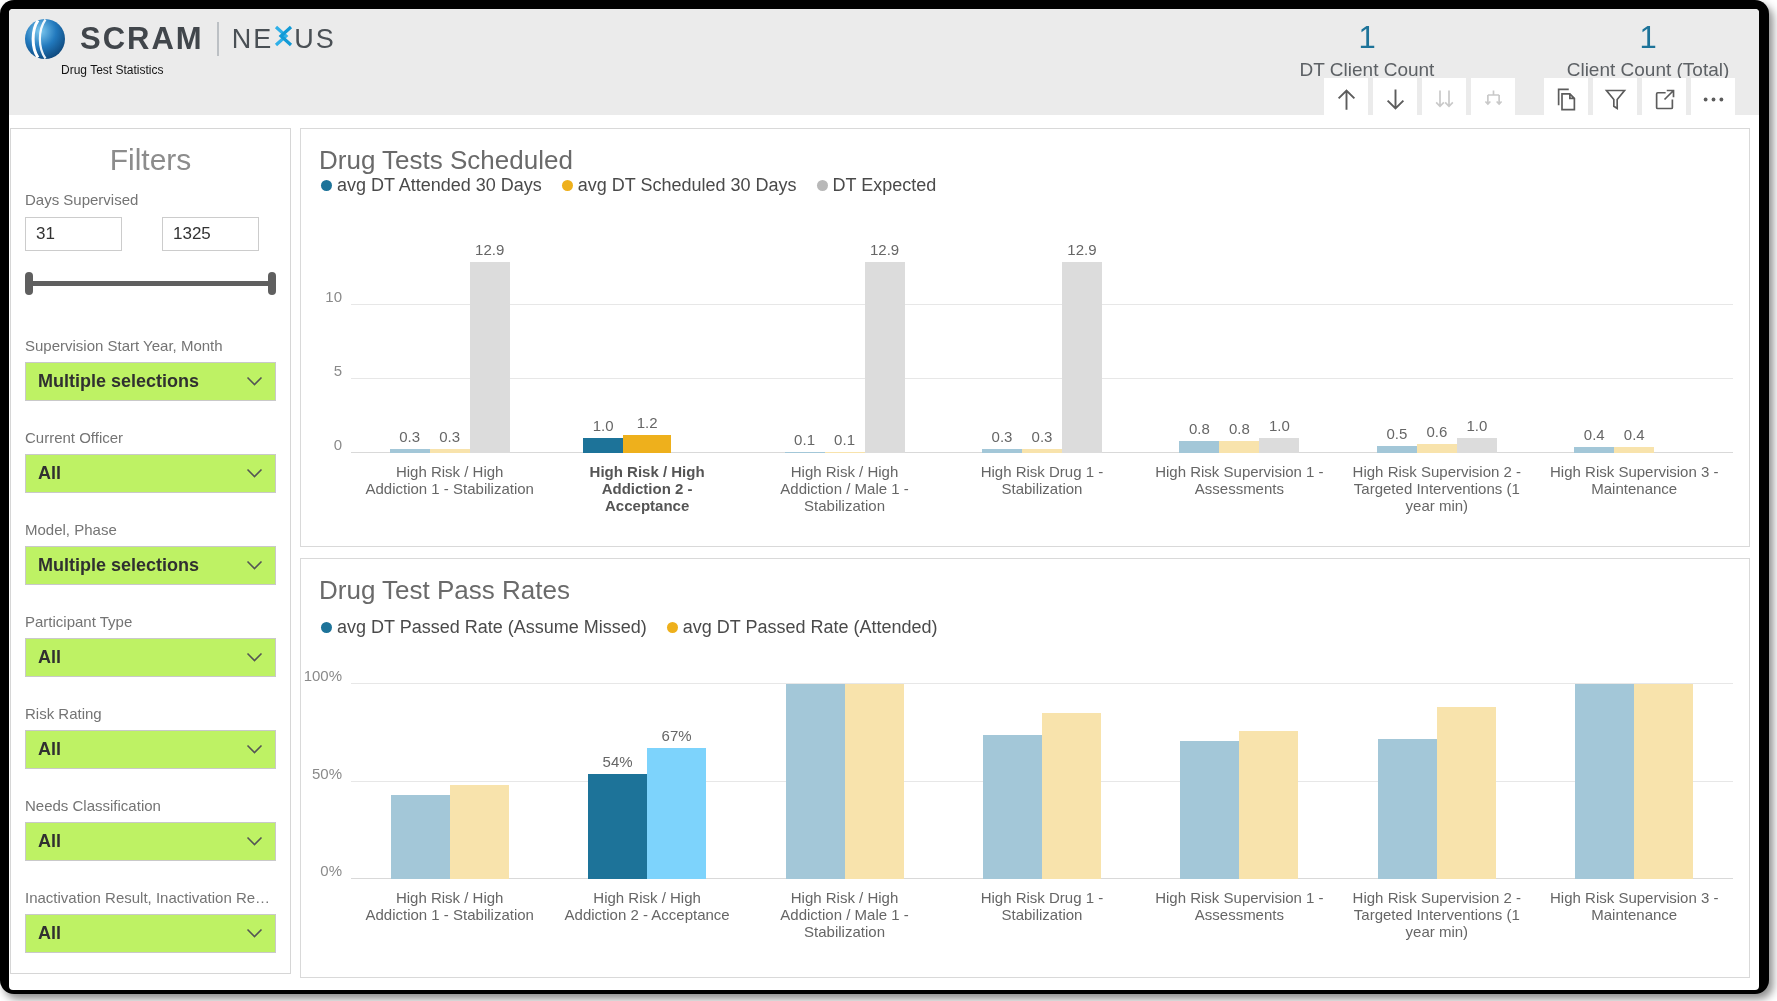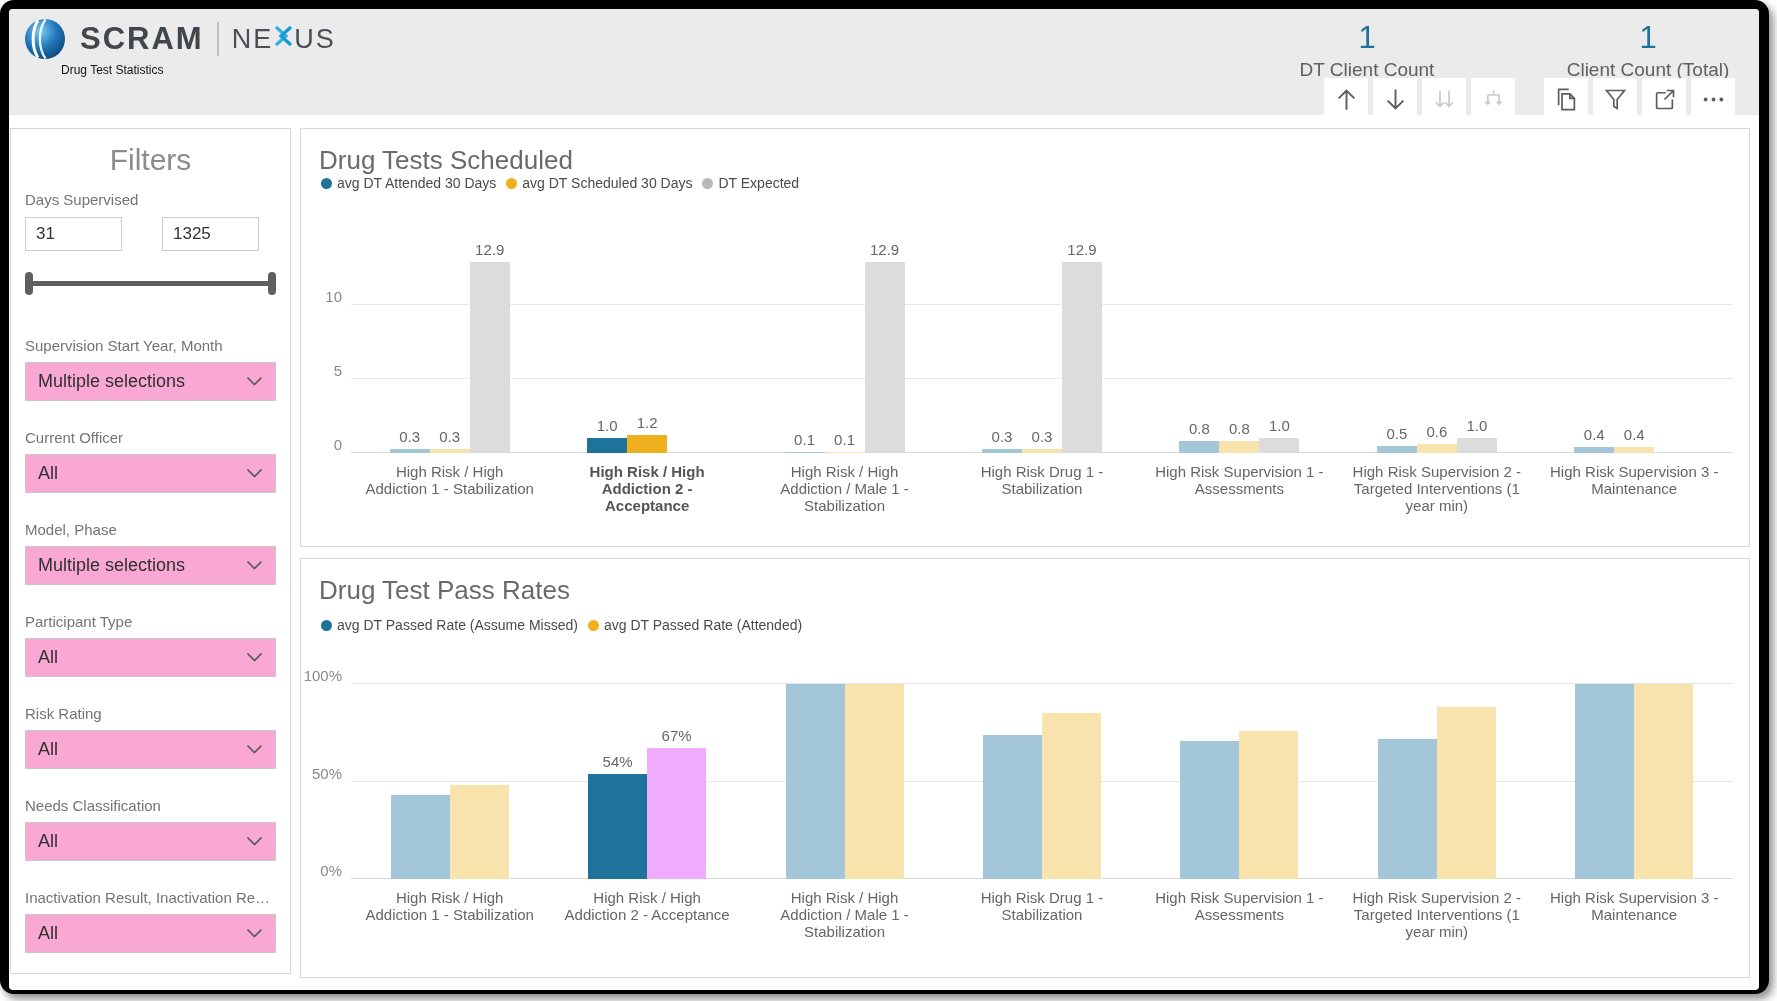--- a/index.html
+++ b/index.html
@@ -30,29 +30,29 @@
   .filters-title{text-align:center;font-size:30px;color:#8c8c8c;margin:8px 0 14px;}
   .flabel{font-size:15px;color:#747474;margin-top:28px;white-space:nowrap;overflow:hidden;}
   .flabel.first{margin-top:12px;}
   .range-row{display:flex;gap:40px;margin-top:9px;}
   .range-row input{width:97px;height:34px;border:1px solid #ccc;font-size:17px;color:#333;
     padding:0 0 0 10px;box-sizing:border-box;font-family:inherit;}
   .slider{position:relative;margin-top:20px;height:26px;}
   .strack{position:absolute;left:2px;right:2px;top:10px;height:5px;background:#5f5f5f;border-radius:3px;}
   .shandle{position:absolute;top:1px;width:8px;height:23px;background:#5f5f5f;border-radius:4px;}
   .shandle.l{left:0;} .shandle.r{right:0;}
-  .dropdown{margin-top:8px;height:37px;border:1px solid #c9c9c9;background:#f9a8d4;display:flex;
-    align-items:center;justify-content:space-between;padding:0 12px;font-size:18px;color:#303030;cursor:pointer;}
+  .dropdown{margin-top:8px;height:37px;border:1px solid #c9c9c9;background:#bef264;display:flex;
+    align-items:center;justify-content:space-between;padding:0 12px;font-size:18px;color:#303030;cursor:pointer;font-weight:bold;}
   .filters .fgroup:first-child .flabel{margin-top:40px;}
 
   
   .chart-card{position:absolute;left:291px;width:1450px;background:#fff;border:1px solid #d9d9d9;box-sizing:border-box;}
   #chart-0{top:119px;height:419px;} #chart-1{top:549px;height:420px;}
   .chart-title{position:absolute;left:18px;top:16px;font-size:26px;color:#6a6a6a;}
-  .legend{position:absolute;left:20px;display:flex;gap:10px;align-items:center;font-size:14px;color:#4a4a4a;}
+  .legend{position:absolute;left:20px;display:flex;gap:20px;align-items:center;font-size:18px;color:#4a4a4a;}
   .legend-item{display:flex;align-items:center;cursor:pointer;}
   .ldot{width:11px;height:11px;border-radius:50%;margin-right:5px;}
   .plot{position:absolute;left:50px;right:16px;}
   .gridline{position:absolute;left:0;right:0;height:1px;background:#e7e7e7;}
   .gridline.base{background:#d9d9d9;}
   .ytick{position:absolute;right:calc(100% + 9px);transform:translateY(-50%);font-size:15px;color:#8a8a8a;white-space:nowrap;}
   .groups{position:absolute;left:0;right:0;top:0;bottom:0;display:flex;}
   .group{flex:1;display:flex;align-items:flex-end;justify-content:center;}
   .bar{position:relative;cursor:pointer;}
   .vlabel{position:absolute;top:-21px;left:50%;transform:translateX(-50%);font-size:15px;color:#666;white-space:nowrap;}
@@ -260,21 +260,21 @@
                 <span class="vlabel">0.3</span>
               </div>
               <div class="bar" style="width: 40px; height: 191.18px; background: rgb(220, 220, 220);">
                 <span class="vlabel">12.9</span>
               </div>
             </div>
             <div class="group">
               <div class="bar" style="width: 40px; height: 14.8201px; background: rgb(29, 115, 153);">
                 <span class="vlabel">1.0</span>
               </div>
-              <div class="bar" style="width: 40px; height: 17.7842px; background: rgb(238, 176, 28);">
+              <div class="bar" style="width: 48px; height: 17.7842px; background: rgb(238, 176, 28);">
                 <span class="vlabel">1.2</span>
               </div>
               <div class="bar" style="width: 40px; height: 0px;"></div>
             </div>
             <div class="group">
               <div class="bar" style="width: 40px; height: 1.48201px; background: rgb(163, 199, 216);">
                 <span class="vlabel">0.1</span>
               </div>
               <div class="bar" style="width: 40px; height: 1.48201px; background: rgb(248, 227, 172);">
                 <span class="vlabel">0.1</span>
@@ -373,21 +373,21 @@
           <div class="ytick" style="bottom: 187px;">100%</div>
           <div class="groups">
             <div class="group">
               <div class="bar" style="width: 59px; height: 83.85px; background: rgb(163, 199, 216);"></div>
               <div class="bar" style="width: 59px; height: 93.6px; background: rgb(248, 227, 172);"></div>
             </div>
             <div class="group">
               <div class="bar" style="width: 59px; height: 105.3px; background: rgb(29, 115, 153);">
                 <span class="vlabel">54%</span>
               </div>
-              <div class="bar" style="width: 59px; height: 130.65px; background: #f0abfc;">
+              <div class="bar" style="width: 59px; height: 130.65px; background: #7dd3fc;">
                 <span class="vlabel">67%</span>
               </div>
             </div>
             <div class="group">
               <div class="bar" style="width: 59px; height: 195px; background: rgb(163, 199, 216);"></div>
               <div class="bar" style="width: 59px; height: 195px; background: rgb(248, 227, 172);"></div>
             </div>
             <div class="group">
               <div class="bar" style="width: 59px; height: 144.3px; background: rgb(163, 199, 216);"></div>
               <div class="bar" style="width: 59px; height: 165.75px; background: rgb(248, 227, 172);"></div>

